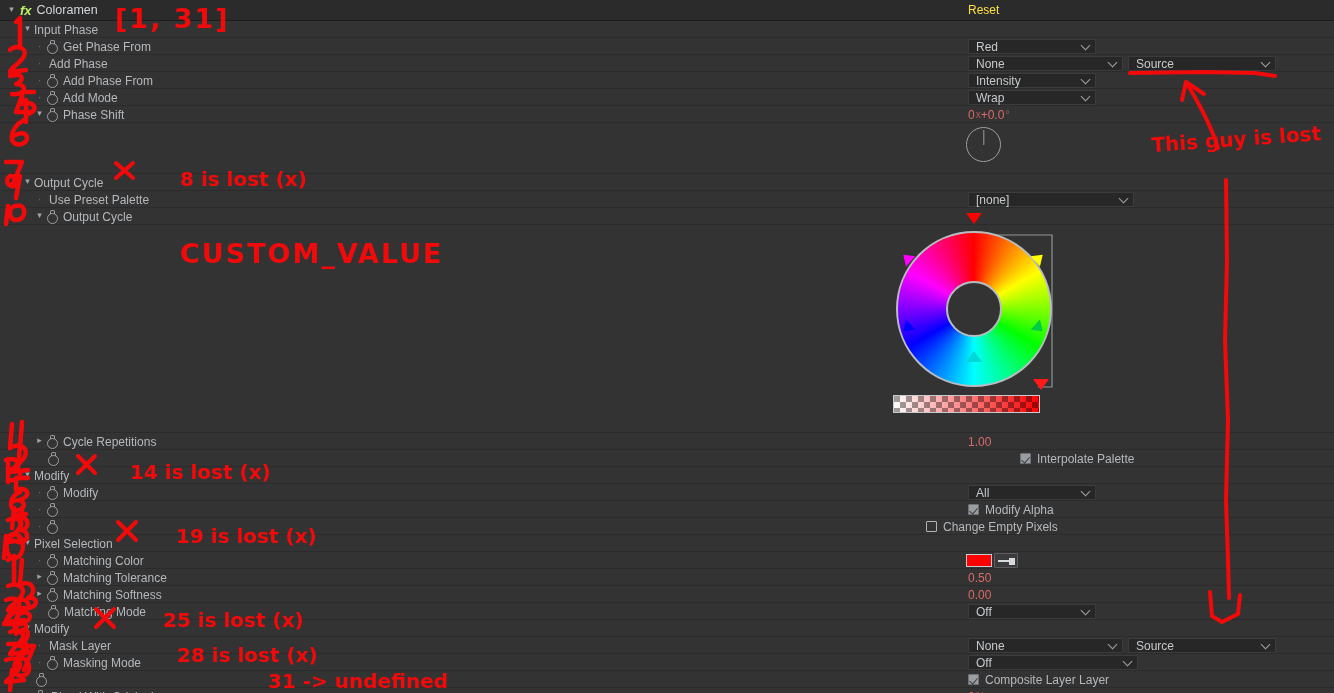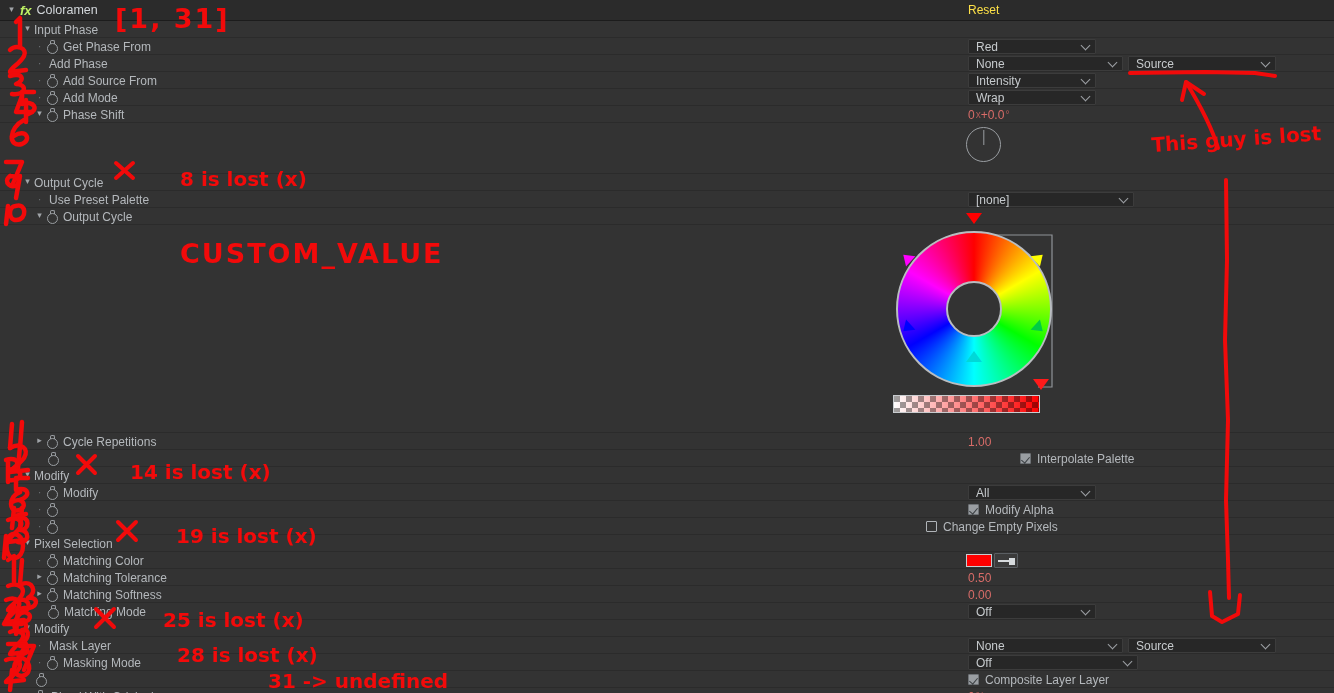--- a/index.html
+++ b/index.html
@@ -255,21 +255,21 @@
     <div class="dropdown" style="left:1128px; width:148px">
       <span class="dd-text">Source</span>
       <span class="chev"></span>
     </div>
   </div>
 
   <div class="row">
     <div class="row-label" style="left:34px">
       <span class="dot">·</span>
       <span class="stopwatch"></span>
-      <span class="lbl">Add Source From</span>
+      <span class="lbl">Add Phase From</span>
     </div>
     <div class="dropdown" style="left:968px; width:128px">
       <span class="dd-text">Intensity</span>
       <span class="chev"></span>
     </div>
   </div>
 
   <div class="row">
     <div class="row-label" style="left:34px">
       <span class="dot">·</span>

